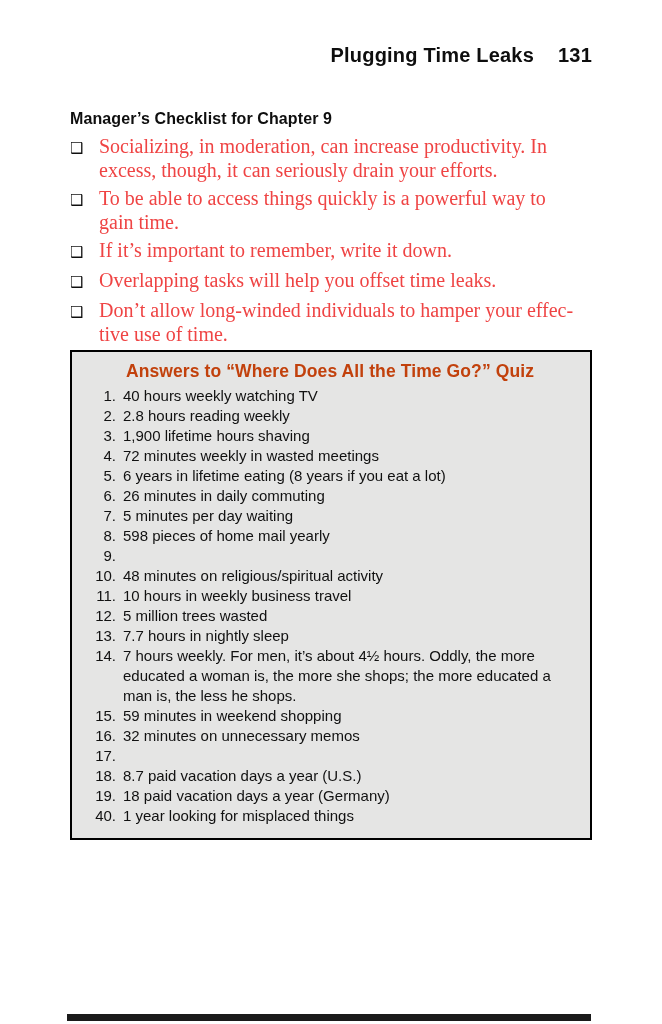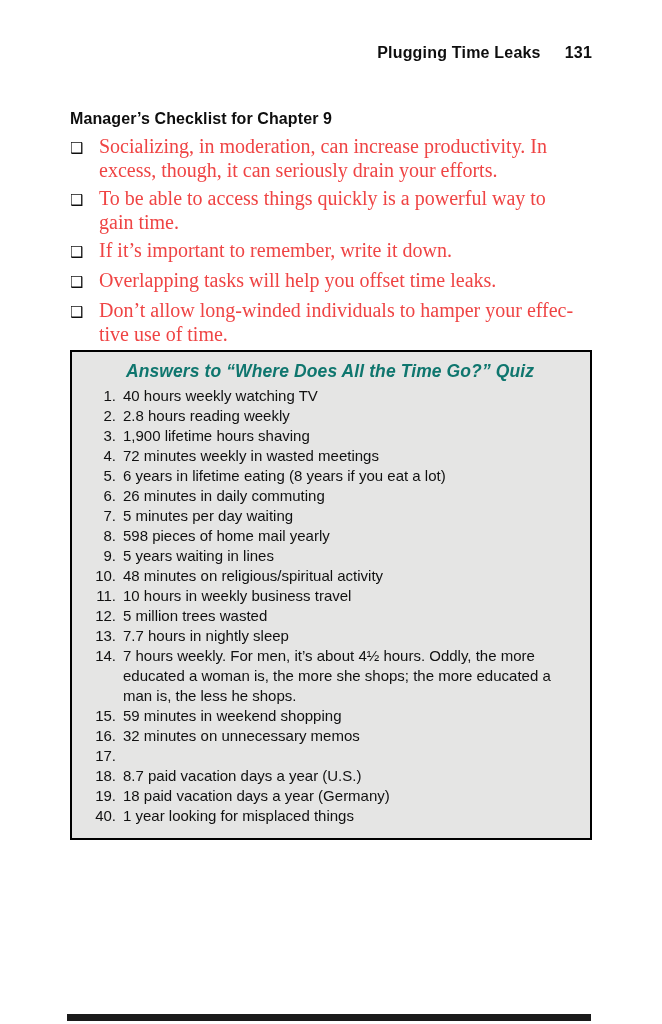--- a/index.html
+++ b/index.html
@@ -10,21 +10,21 @@
     font-family:"Liberation Sans", sans-serif;
     color:#1a1a1a;
     overflow:hidden;
   }
   .page { position:absolute; inset:0; }
 
   
   .running-header {
     position:absolute; top:44px; left:70px; right:70px;
     display:flex; justify-content:flex-end; align-items:baseline; gap:24px;
-    font-weight:bold; font-size:16px; letter-spacing:0.2px; color:#0e0e0e;
+    font-weight:bold; font-size:20px; letter-spacing:0.2px; color:#0e0e0e;
   }
 
   
   .section-title {
     position:absolute; top:99px; left:70px;
     font-size:16px; font-weight:bold; color:#0e0e0e; letter-spacing:0.1px;
   }
 
   
   .checklist {
@@ -46,22 +46,22 @@
   
   .quiz-box {
     position:absolute; top:350px; left:70px; width:522px;
     box-sizing:border-box;
     border:2px solid #000;
     background:#e5e5e4;
     padding:7px 10px 12px 0;
   }
   .quiz-title {
     text-align:center;
-    font-weight:bold; font-style:italic;
-    font-size:17.5px; color:#0f766e;
+    font-weight:bold; 
+    font-size:17.5px; color:#c2410c;
     margin:2px 0 4px 8px; letter-spacing:0.1px;
   }
   .quiz-list { list-style:none; margin:0; padding:0; }
   .quiz-row { display:flex; font-size:15px; line-height:20px; color:#111; }
   .q-num { flex:none; width:44px; text-align:right; padding-right:7px; }
   .q-text { flex:1; white-space:pre-line; }
 
   
   .bottom-rule {
     position:absolute; top:1014px; left:67px; width:524px; height:7px;
@@ -148,21 +148,20 @@
     <span class="q-text">5 minutes per day waiting</span>
   </li>
 
   <li class="quiz-row">
     <span class="q-num">8.</span>
     <span class="q-text">598 pieces of home mail yearly</span>
   </li>
 
   <li class="quiz-row">
     <span class="q-num">9.</span>
-    <span class="q-text">5 years waiting in lines</span>
   </li>
 
   <li class="quiz-row">
     <span class="q-num">10.</span>
     <span class="q-text">48 minutes on religious/spiritual activity</span>
   </li>
 
   <li class="quiz-row">
     <span class="q-num">11.</span>
     <span class="q-text">10 hours in weekly business travel</span>

